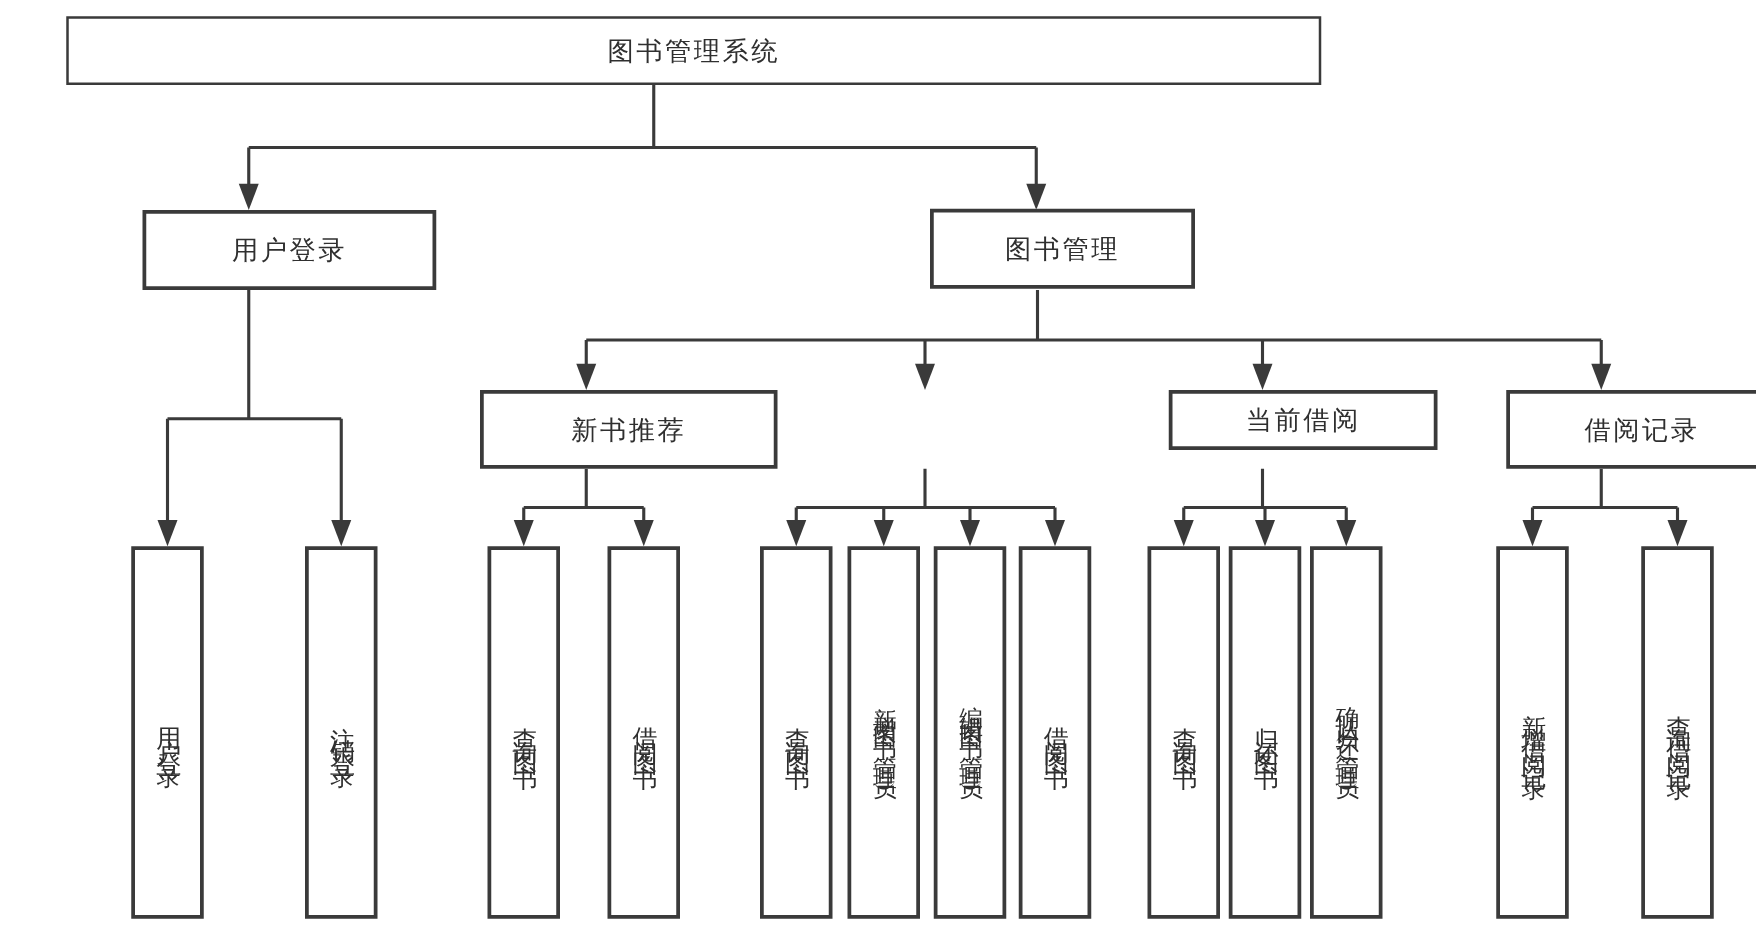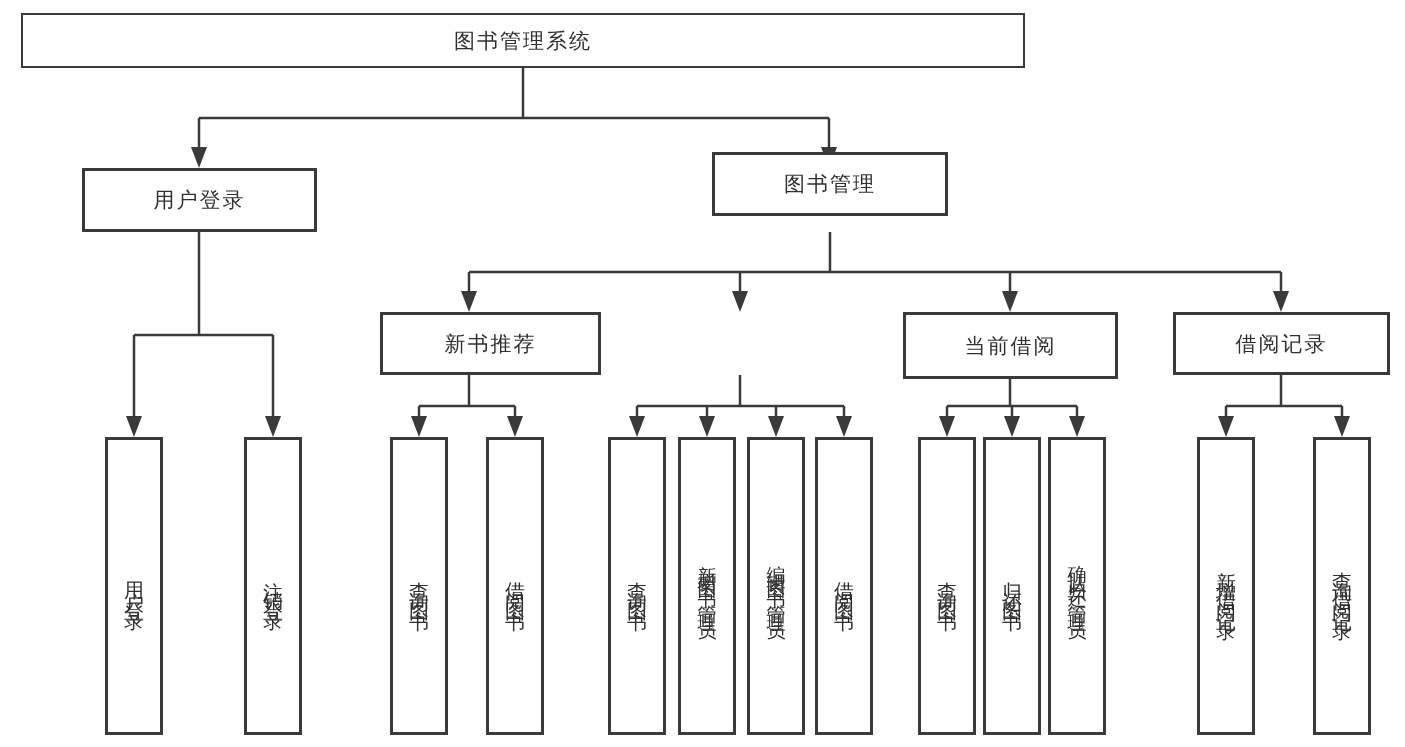--- a/index.html
+++ b/index.html
@@ -24,20 +24,21 @@
   }
   svg.connectors path{stroke:currentColor;stroke-width:2.5;fill:none;}
   svg.connectors polygon{fill:currentColor;stroke:none;}
   .hbox{
     position:absolute;
     border:3px solid var(--line);
     background:var(--bg);
     display:flex;align-items:center;justify-content:center;
     font-size:21px;letter-spacing:2px;color:var(--ink);
     z-index:2;
+    margin-left:32px;
   }
   .hbox.root-box{border-width:2px;}
   .vbox{
     position:absolute;
     top:437px;width:58px;height:298px;
     border:3px solid var(--line);
     background:var(--bg);
     display:flex;align-items:center;justify-content:center;
     z-index:2;
   }
@@ -141,28 +142,28 @@
     </g>
   </svg>
 
   <div class="hbox root-box" style="left:21px;top:13px;width:1004px;height:55px">
     <span>图书管理系统</span>
   </div>
 
   <div class="hbox" style="left:82px;top:168px;width:235px;height:64px">
     <span>用户登录</span>
   </div>
-  <div class="hbox" style="left:712px;top:152px;width:236px;height:64px">
+  <div class="hbox" style="left:712px;top:167px;width:212px;height:64px">
     <span>图书管理</span>
   </div>
 
-  <div class="hbox" style="left:380px;top:312px;width:221px;height:63px">
+  <div class="hbox" style="left:352px;top:312px;width:238px;height:63px">
     <span>新书推荐</span>
   </div>
-  <div class="hbox" style="left:903px;top:312px;width:215px;height:67px">
+  <div class="hbox" style="left:903px;top:312px;width:215px;height:48px">
     <span>当前借阅</span>
   </div>
   <div class="hbox" style="left:1173px;top:312px;width:217px;height:63px">
     <span>借阅记录</span>
   </div>
 
   <div class="vbox" style="left:105px">
     <span class="vtext">用户登录</span>
   </div>
   <div class="vbox" style="left:244px">

